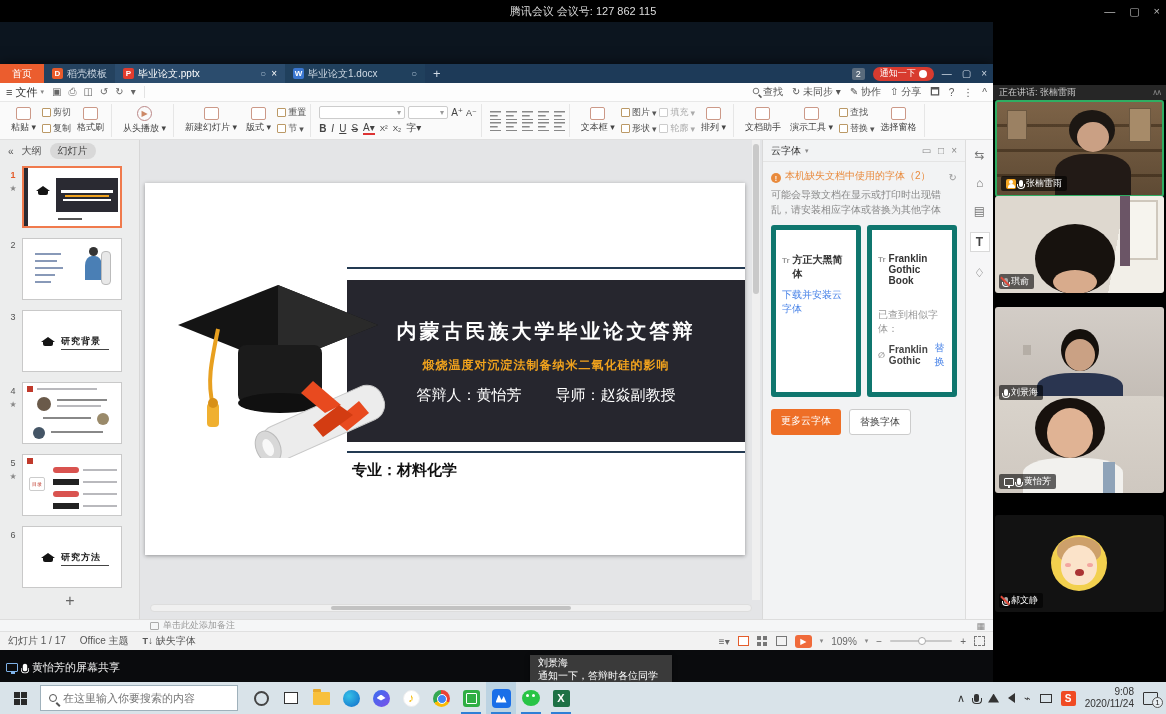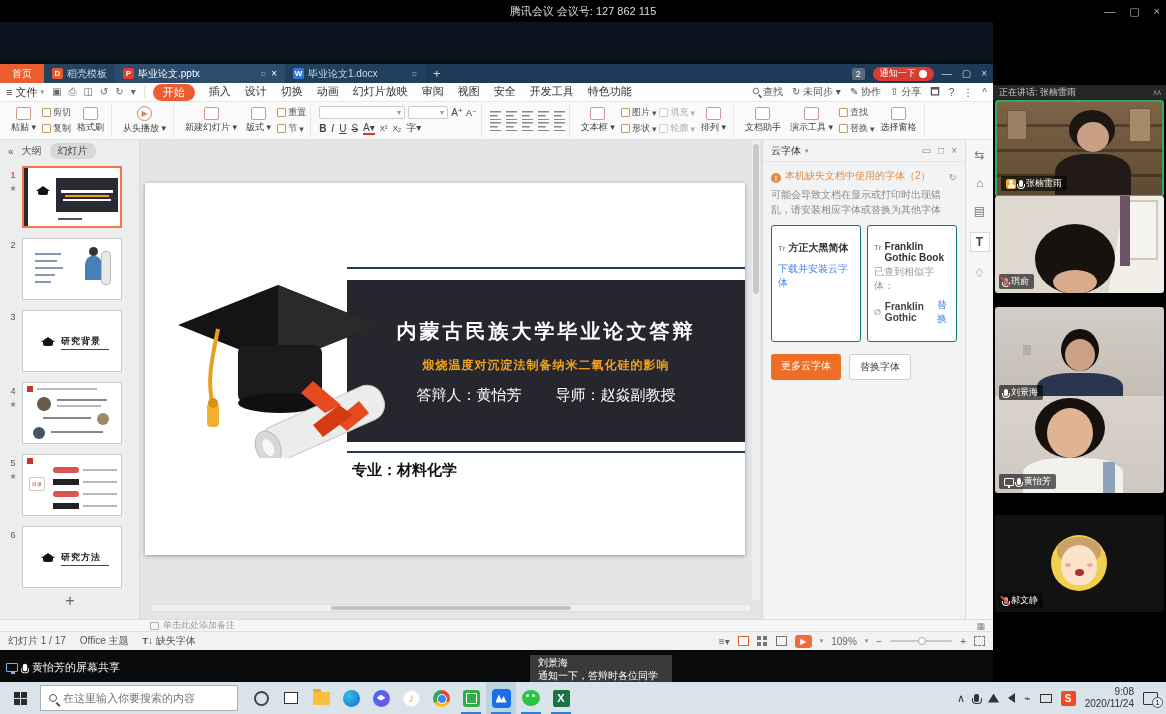--- a/index.html
+++ b/index.html
@@ -87,25 +87,25 @@
   .vthumb{position:absolute;left:1px;top:4px;width:6px;height:150px;background:#c9c9c9;border-radius:3px}
 
   
   .pane{position:absolute;left:762px;top:0;width:203px;height:479px;background:#f2f3f4;border-left:1px solid #d9d9d9;font-size:10px;color:#555}
   .p-head{height:22px;display:flex;align-items:center;padding:0 8px;color:#333;border-bottom:1px solid #e4e4e4}
   .p-hicons{margin-left:auto;display:flex;gap:7px;color:#888}
   .p-warn{display:flex;align-items:flex-end;gap:4px;color:#e98a3c;padding:7px 8px 3px}
   .wdot{width:10px;height:10px;border-radius:50%;background:#e98a3c;color:#fff;font-size:7px;display:flex;align-items:center;justify-content:center;font-weight:bold}
   .p-desc{padding:2px 8px 8px;line-height:1.45;color:#8a8a8a}
   .cards{display:flex;gap:6px;padding:0 8px}
-  .card{background:#fff;border:1px solid #0f766e;border-radius:3px;flex:1;padding:15px 6px;min-height:56px}
+  .card{background:#fff;border:5px solid #0f766e;border-radius:3px;flex:1;padding:23px 6px;min-height:56px}
   .cfont{color:#333;font-weight:bold;font-size:10px;display:flex;gap:3px;align-items:baseline}
   .tr{color:#999;font-size:8px}
   .clink{color:#4a84e8;margin-top:7px;display:inline-block}
-  .chint{color:#999;margin-top:2px}
+  .chint{color:#999;margin-top:22px}
   .csim{margin-top:5px;display:flex;gap:4px;align-items:center;color:#444;font-weight:bold}
   .p-btns{display:flex;gap:8px;padding:12px 8px}
   .btn-orange{background:#ee6e26;color:#fff;border-radius:3px;padding:5px 10px;font-size:10px}
   .btn-line{background:#fff;border:1px solid #ccc;border-radius:3px;padding:5px 10px;color:#444;font-size:10px}
 
   .strip{position:absolute;left:965px;top:0;width:28px;height:479px;background:#f6f6f7;border-left:1px solid #ddd;display:flex;flex-direction:column;align-items:center;padding-top:8px;gap:14px;color:#777;font-size:12px}
   .strip .on{border:1px solid #d9d9d9;background:#fff;width:20px;height:20px;display:flex;align-items:center;justify-content:center;color:#444;font-weight:bold}
 
   .notesbar{position:absolute;left:0;top:555px;width:993px;height:12px;background:#f5f6f7;border-top:1px solid #ddd;display:flex;align-items:center;gap:4px;padding-left:150px;font-size:9px;color:#999}
   .nico{width:9px;height:8px;border:1px solid #aaa;border-radius:1px}
@@ -259,33 +259,20 @@
     <div class="menubar">
       <span class="mfile">≡ <span>文件</span> <span class="dd">▾</span></span>
       <span class="qicons">
         <span>▣</span>
         <span>⎙</span>
         <span>◫</span>
         <span>↺</span>
         <span>↻</span>
         <span>▾</span>
       </span>
-      <span class="menu-items">
-        <span class="mi mi-active">开始</span>
-        <span class="mi">插入</span>
-        <span class="mi">设计</span>
-        <span class="mi">切换</span>
-        <span class="mi">动画</span>
-        <span class="mi">幻灯片放映</span>
-        <span class="mi">审阅</span>
-        <span class="mi">视图</span>
-        <span class="mi">安全</span>
-        <span class="mi">开发工具</span>
-        <span class="mi">特色功能</span>
-      </span>
       <span class="menu-right">
         <span><span class="mag" style="display:inline-block;transform:scale(.8)"></span> <span>查找</span></span>
         <span>↻ <span>未同步</span> ▾</span>
         <span>✎ <span>协作</span></span>
         <span>⇧ <span>分享</span></span>
         <span>🗖</span>
         <span>?</span>
         <span>⋮</span>
         <span>^</span>
       </span>

